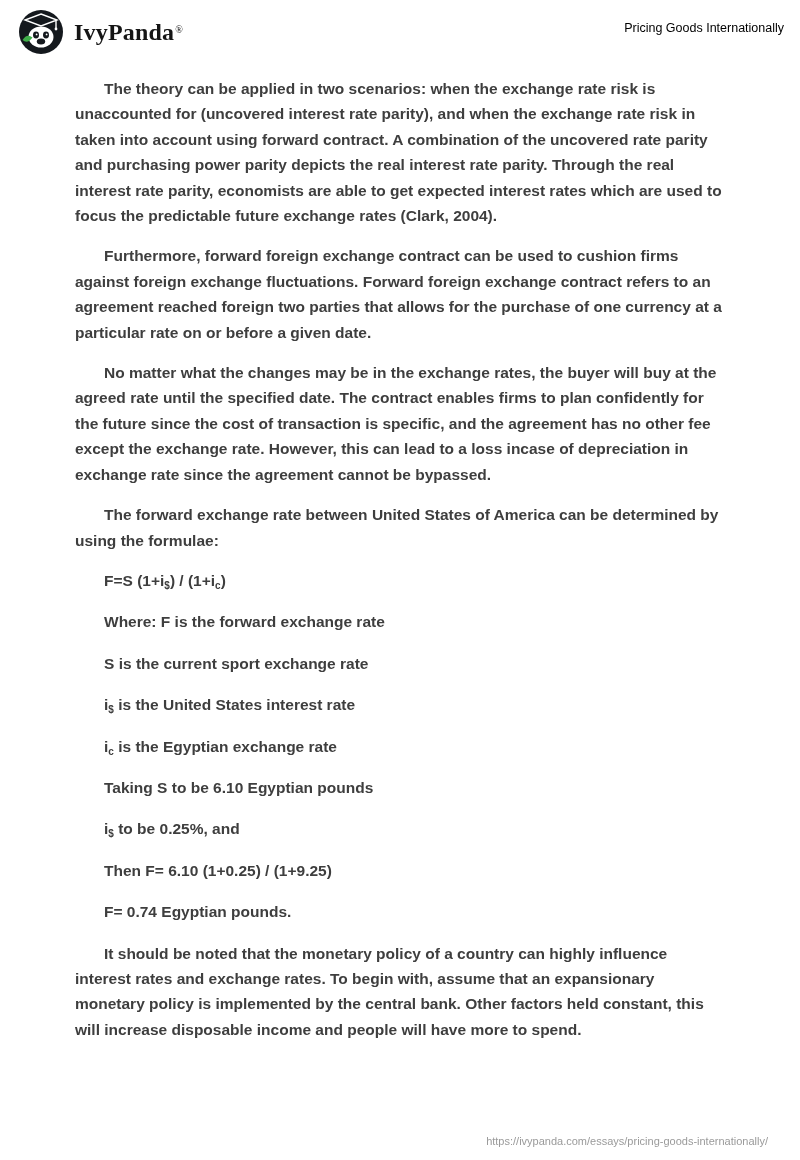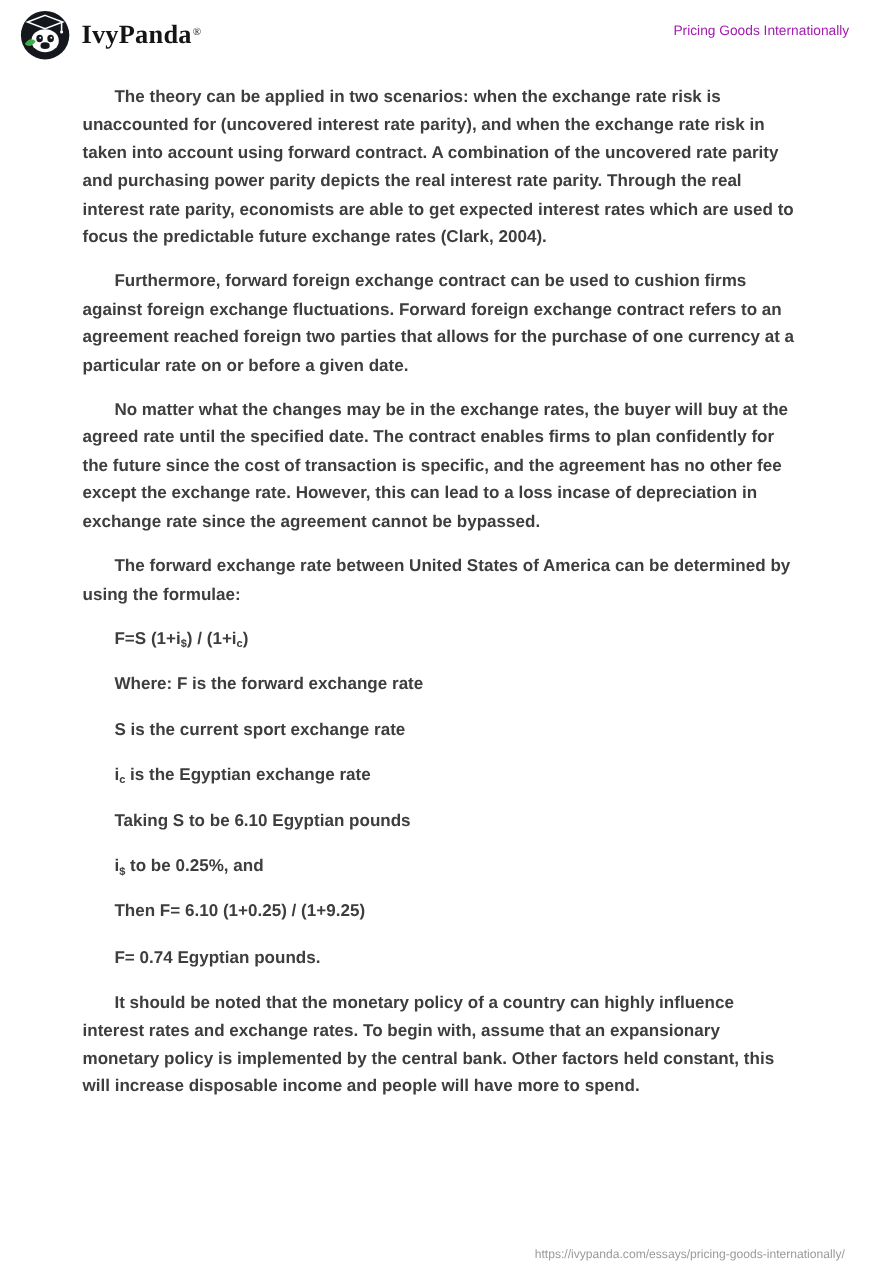--- a/index.html
+++ b/index.html
@@ -10,42 +10,42 @@
     position: relative;
     overflow: hidden;
     font-family: "Liberation Sans", sans-serif;
     color: #3e3e3e;
   }
   
   .header {
     display: flex;
     justify-content: space-between;
     align-items: flex-start;
-    padding: 9px 28px 0 18px;
+    padding: 9px 16px 0 18px;
     height: 64px;
   }
   .brand { display: flex; align-items: center; gap: 10px; }
   .logo-wrap { width: 46px; height: 46px; flex: 0 0 auto; }
   .brand-name {
     font-family: "Liberation Serif", serif;
     font-weight: 700;
     font-size: 24px;
     color: #151515;
     letter-spacing: 0.2px;
   }
   .brand-reg {
     font-family: "Liberation Serif", serif;
     font-size: 10px;
     color: #151515;
     vertical-align: super;
     margin-left: 1px;
   }
   .doc-title {
     font-size: 12.5px;
-    color: #a21caf;
+    color: #000000;
     margin-top: 12px;
   }
   
   .content {
     padding: 12px 75px 0 75px;
     font-size: 15.5px;
     line-height: 25.4px;
     color: #3e3e3e;
     font-weight: bold;
   }
@@ -101,20 +101,21 @@
   <p class="body-para">Furthermore, forward foreign exchange contract can be used to cushion firms against foreign exchange fluctuations. Forward foreign exchange contract refers to an agreement reached foreign two parties that allows for the purchase of one currency at a particular rate on or before a given date.</p>
   <p class="body-para">No matter what the changes may be in the exchange rates, the buyer will buy at the agreed rate until the specified date. The contract enables firms to plan confidently for the future since the cost of transaction is specific, and the agreement has no other fee except the exchange rate. However, this can lead to a loss incase of depreciation in exchange rate since the agreement cannot be bypassed.</p>
   <p class="body-para">The forward exchange rate between United States of America can be determined by using the formulae:</p>
 
   <p class="formula"><span>F=S (1+i</span><sub>$</sub><span>) / (1+i</span><sub>c</sub><span>)</span></p>
 
   <p class="formula">Where: F is the forward exchange rate</p>
 
   <p class="formula">S is the current sport exchange rate</p>
 
+  <p class="formula"><span>i</span><sub>$</sub><span> is the United States interest rate</span></p>
 
   <p class="formula"><span>i</span><sub>c</sub><span> is the Egyptian exchange rate</span></p>
 
   <p class="formula">Taking S to be 6.10 Egyptian pounds</p>
 
   <p class="formula"><span>i</span><sub>$</sub><span> to be 0.25%, and</span></p>
 
 
   <p class="formula">Then F= 6.10 (1+0.25) / (1+9.25)</p>
 

